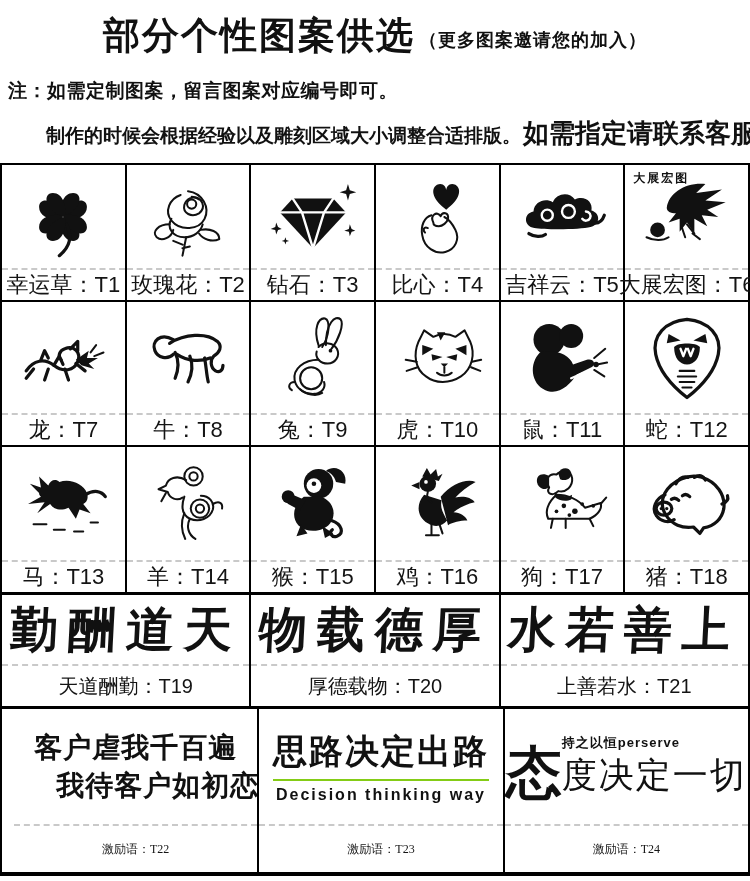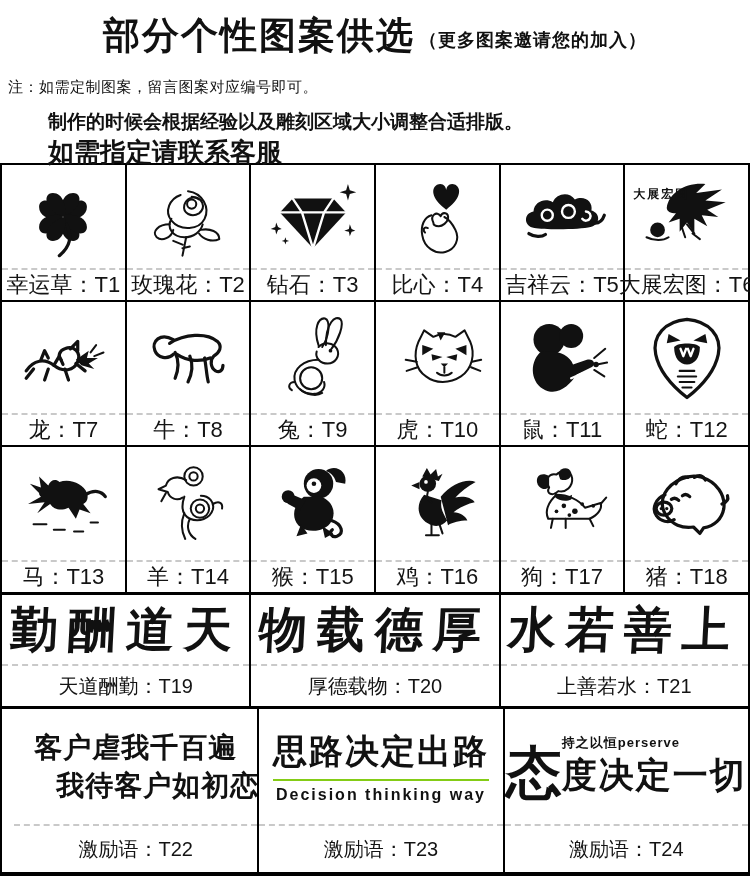--- a/index.html
+++ b/index.html
@@ -2,56 +2,56 @@
 <html><head>
 <meta charset="utf-8">
 <style>
   html,body{margin:0;padding:0;background:#fff;}
   .page{width:750px;height:881px;background:#fff;font-family:"Liberation Sans",sans-serif;color:#111;overflow:hidden;}
   
   .hdr{height:163px;box-sizing:border-box;padding-top:14px;}
   .title-row{display:flex;justify-content:center;align-items:flex-end;gap:4px;}
   .title{font-size:37px;font-weight:900;letter-spacing:2px;margin:0;line-height:1.2;}
   .subtitle{font-size:18px;font-weight:700;padding-bottom:6px;letter-spacing:1px;}
-  .note1{margin:20px 0 0 8px;font-size:15px;font-weight:400;letter-spacing:0.5px;}
-  .note2{margin:12px 0 0 46px;font-size:19px;font-weight:700;display:flex;align-items:baseline;white-space:nowrap;flex-direction:column;}
+  .note1{margin:20px 0 0 8px;font-size:19px;font-weight:700;letter-spacing:0.5px;}
+  .note2{margin:12px 0 0 46px;font-size:19px;font-weight:700;display:flex;align-items:baseline;white-space:nowrap;}
   .note2-big{font-size:26px;font-weight:700;margin-left:2px;}
   
   .grid{border:2px solid #000;border-bottom-width:4px;box-sizing:border-box;}
   .row{display:flex;box-sizing:border-box;border-bottom:2px solid #000;}
   .row.r1{height:137px;}
   .row.r2{height:145px;}
   .row.r3{height:148px;border-bottom-width:3px;}
   .row.r4{height:114px;border-bottom-width:3px;}
   .row.r5{height:163px;border-bottom:none;padding-left:12px;}
   .cell{flex:1;display:flex;flex-direction:column;border-right:2px solid #000;box-sizing:border-box;min-width:0;}
   .cell:last-child{border-right:none;}
   .art{flex:1;display:flex;flex-direction:column;align-items:center;justify-content:center;position:relative;overflow:hidden;}
   .art svg{width:104px;height:92px;}
   .label{height:32px;box-sizing:border-box;border-top:2px dashed #c9c9c9;display:flex;align-items:center;justify-content:center;font-size:22px;color:#141414;white-space:nowrap;}
   .r4 .label{height:42px;font-size:20px;}
-  .r5 .label{height:48px;font-size:20px;}
+  .r5 .label{height:48px;font-size:12px;font-family:Liberation Serif, serif;}
   
   .s{fill:none;stroke:#111;stroke-width:3.5;stroke-linecap:round;stroke-linejoin:round;}
   .s2{fill:none;stroke:#111;stroke-width:2.2;stroke-linecap:round;stroke-linejoin:round;}
   .f{fill:#111;stroke:none;}
   .w{fill:#fff;stroke:none;}
   .ws{fill:none;stroke:#fff;stroke-width:2.6;stroke-linecap:round;stroke-linejoin:round;}
-  .art-caption{position:absolute;top:21px;left:8px;font-size:12px;font-weight:700;font-family:"DejaVu Serif",serif;letter-spacing:2px;}
+  .art-caption{position:absolute;top:5px;left:8px;font-size:12px;font-weight:700;font-family:"DejaVu Serif",serif;letter-spacing:2px;}
   
   .brush{font-family:"DejaVu Serif",serif;font-weight:700;font-size:48px;letter-spacing:10px;white-space:nowrap;transform:skewX(-3deg);}
   .t22-l1{font-size:28px;font-weight:900;letter-spacing:1px;white-space:nowrap;}
   .t22-l2{font-size:28px;font-weight:900;letter-spacing:1px;white-space:nowrap;margin-left:44px;}
   .t23-main{font-size:34px;font-weight:900;letter-spacing:2px;white-space:nowrap;border-bottom:2px solid #84cc16;padding-bottom:4px;}
   .t23-sub{font-size:16px;font-weight:700;letter-spacing:2px;margin-top:5px;}
   .t24-wrap{display:flex;align-items:flex-end;}
   .t24-big{font-size:56px;font-weight:900;line-height:0.95;}
   .t24-stack{display:flex;flex-direction:column;align-items:flex-start;}
   .t24-small{font-size:13px;font-weight:700;letter-spacing:1px;white-space:nowrap;}
-  .t24-rest{font-size:35px;font-weight:700;letter-spacing:2px;white-space:nowrap;}
+  .t24-rest{font-size:35px;font-weight:400;letter-spacing:2px;white-space:nowrap;}
 </style>
 </head>
 <body>
 
 <div class="page">
 
   <div class="hdr">
     <div class="title-row">
       <h1 class="title">部分个性图案供选</h1>
       <span class="subtitle">（更多图案邀请您的加入）</span>

